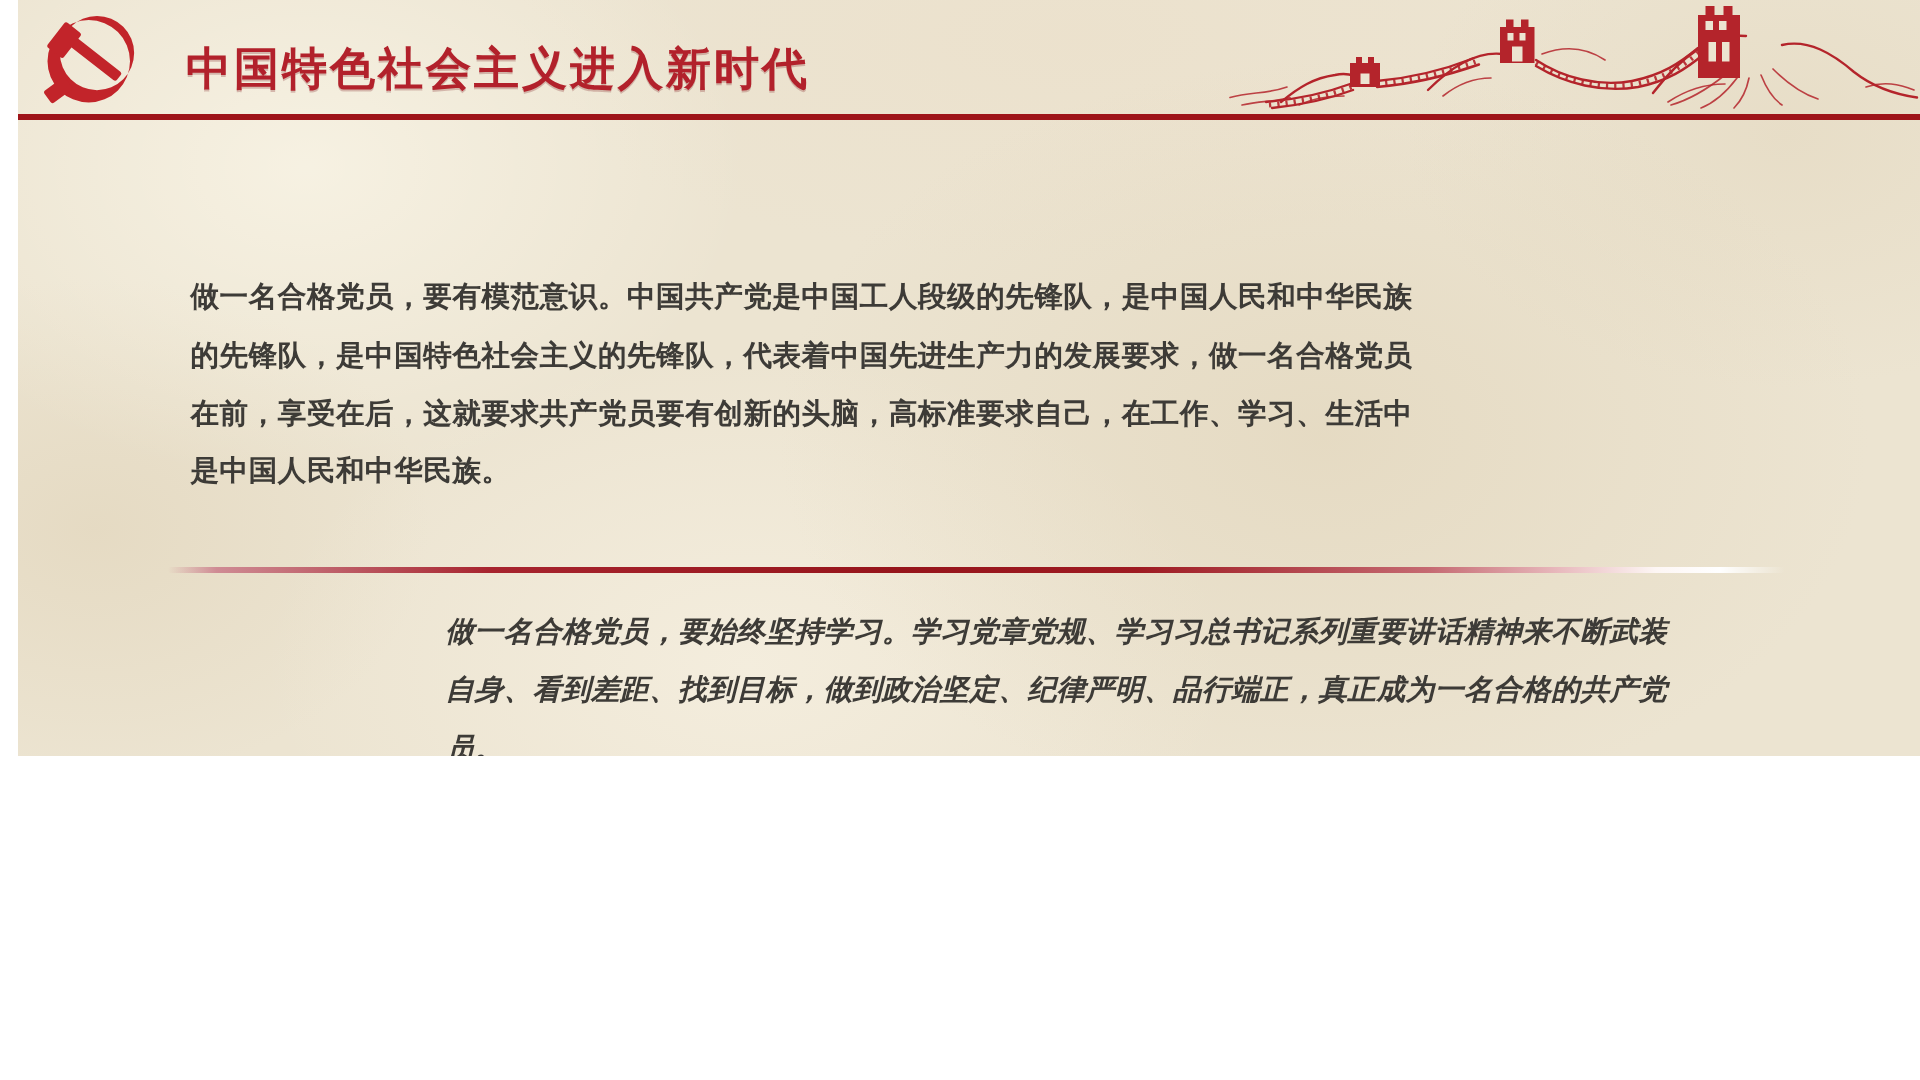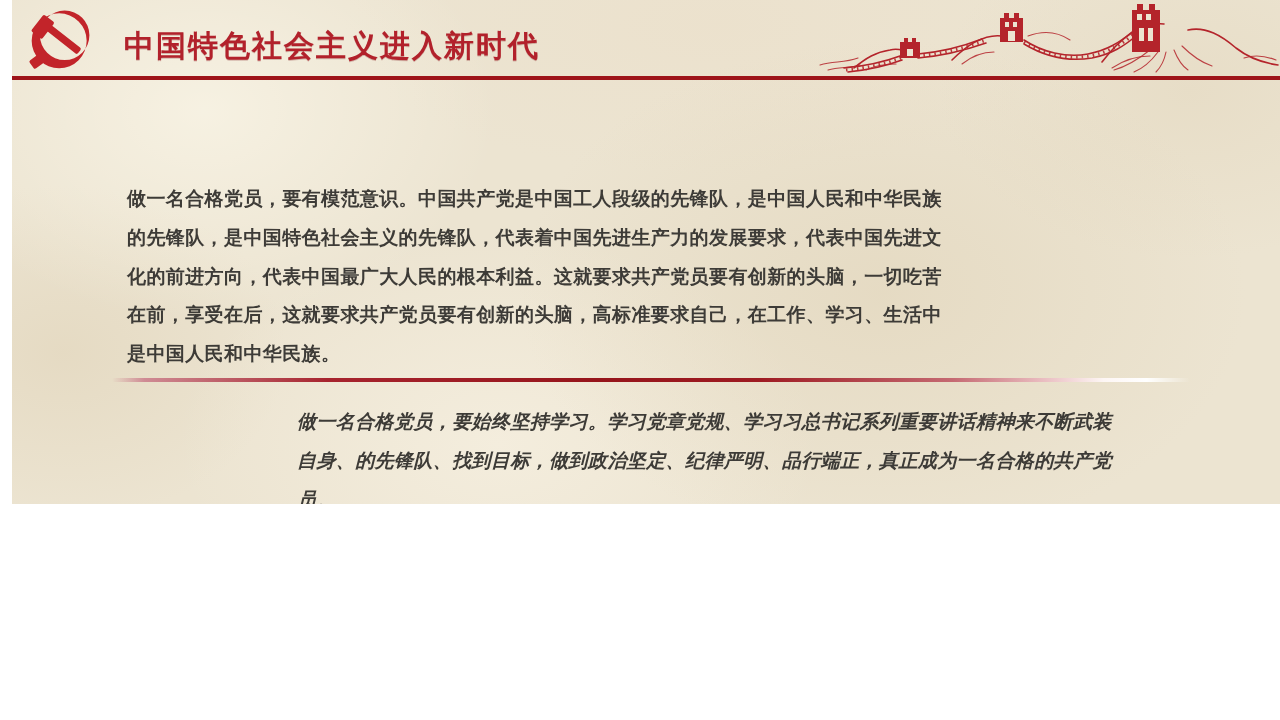--- a/index.html
+++ b/index.html
@@ -126,27 +126,26 @@
           <rect class="tower-cut" x="334" y="26" width="5" height="13"></rect>
         </g>
       </svg>
     </div>
 
     <div class="header-rule"></div>
   </div>
 
   <div class="para para-1">
       <div class="line">做一名合格党员，要有模范意识。中国共产党是中国工人段级的先锋队，是中国人民和中华民族</div>
-      <div class="line">的先锋队，是中国特色社会主义的先锋队，代表着中国先进生产力的发展要求，代表中国先进文</div>
-      <div class="line">化的前进方向，代表中国最广大人民的根本利益。这就要求共产党员要有创新的头脑，一切吃苦</div>
+      <div class="line">的先锋队，是中国特色社会主义的先锋队，代表着中国先进生产力的发展要求，做一名合格党员</div>
       <div class="line">在前，享受在后，这就要求共产党员要有创新的头脑，高标准要求自己，在工作、学习、生活中</div>
       <div class="line">是中国人民和中华民族。</div>
     </div>
 
   <div class="section-divider"></div>
 
   <div class="para para-2">
       <div class="line">做一名合格党员，要始终坚持学习。学习党章党规、学习习总书记系列重要讲话精神来不断武装</div>
-      <div class="line">自身、的先锋队、找到目标，做到政治坚定、纪律严明、品行端正，真正成为一名合格的共产党</div>
+      <div class="line">自身、看到差距、找到目标，做到政治坚定、纪律严明、品行端正，真正成为一名合格的共产党</div>
       <div class="line">员。</div>
     </div>
 
 </div>
 
 </body></html>

